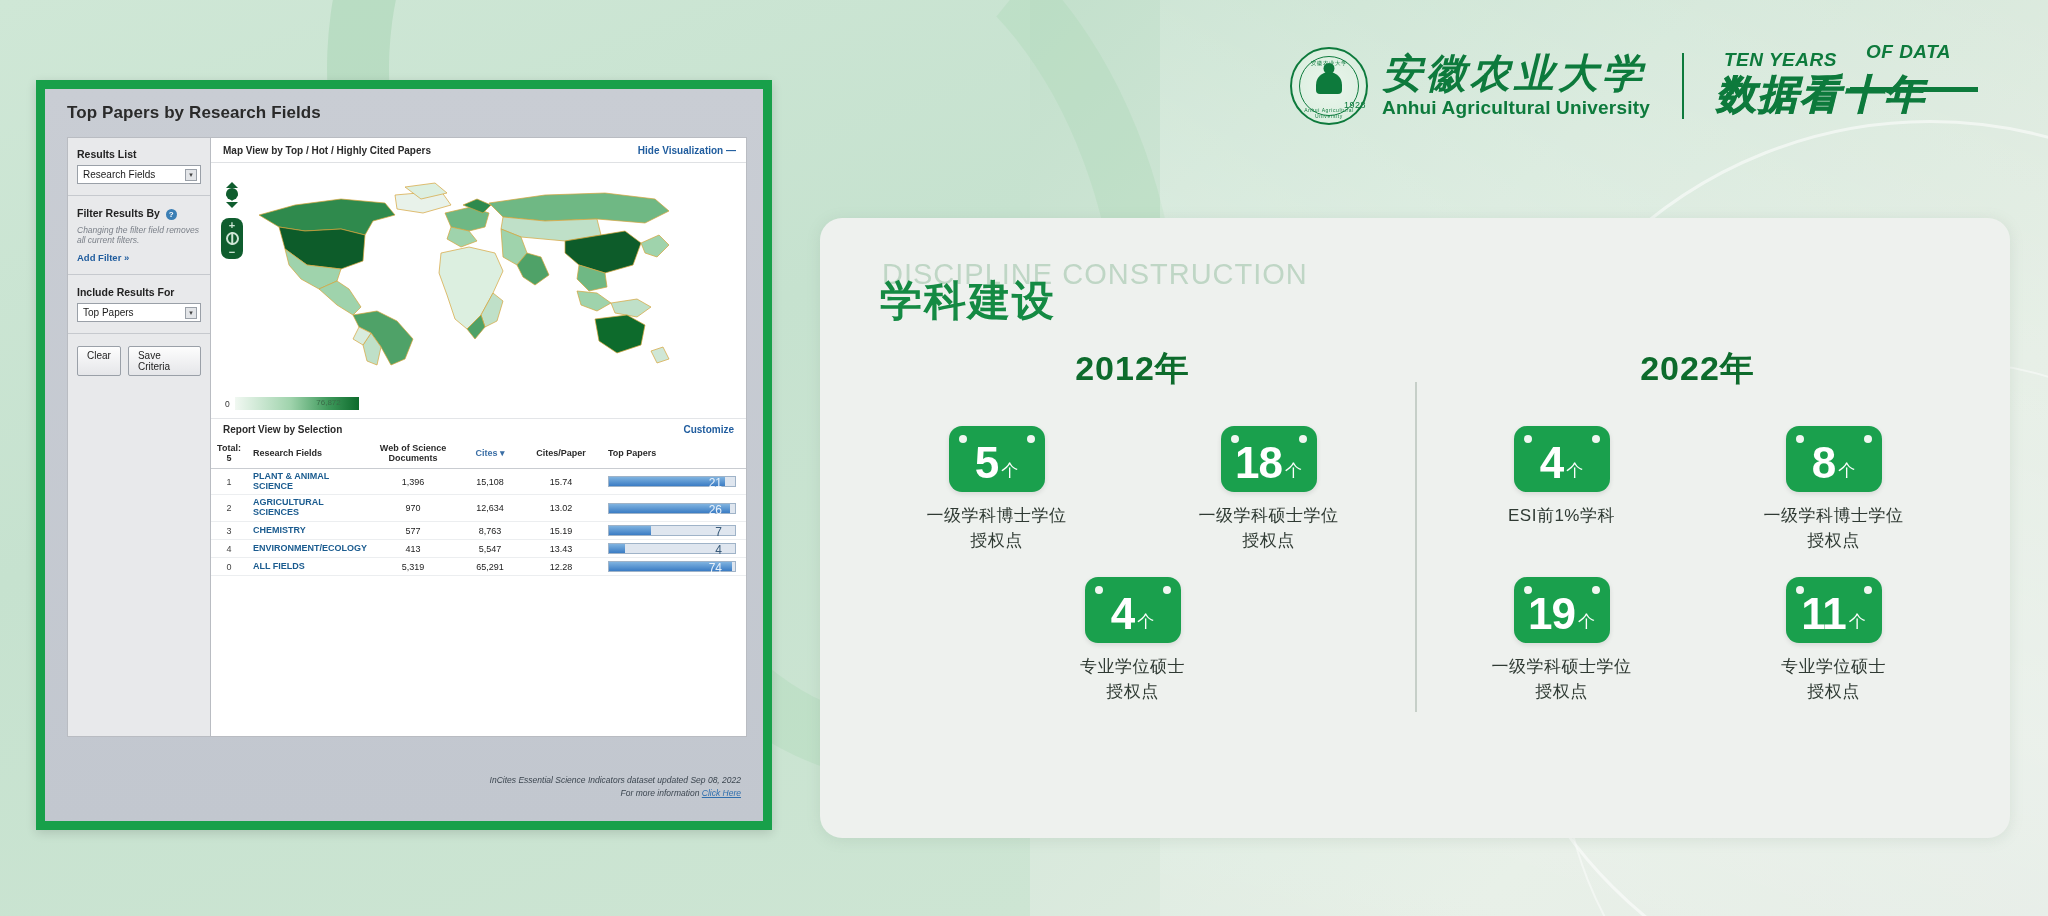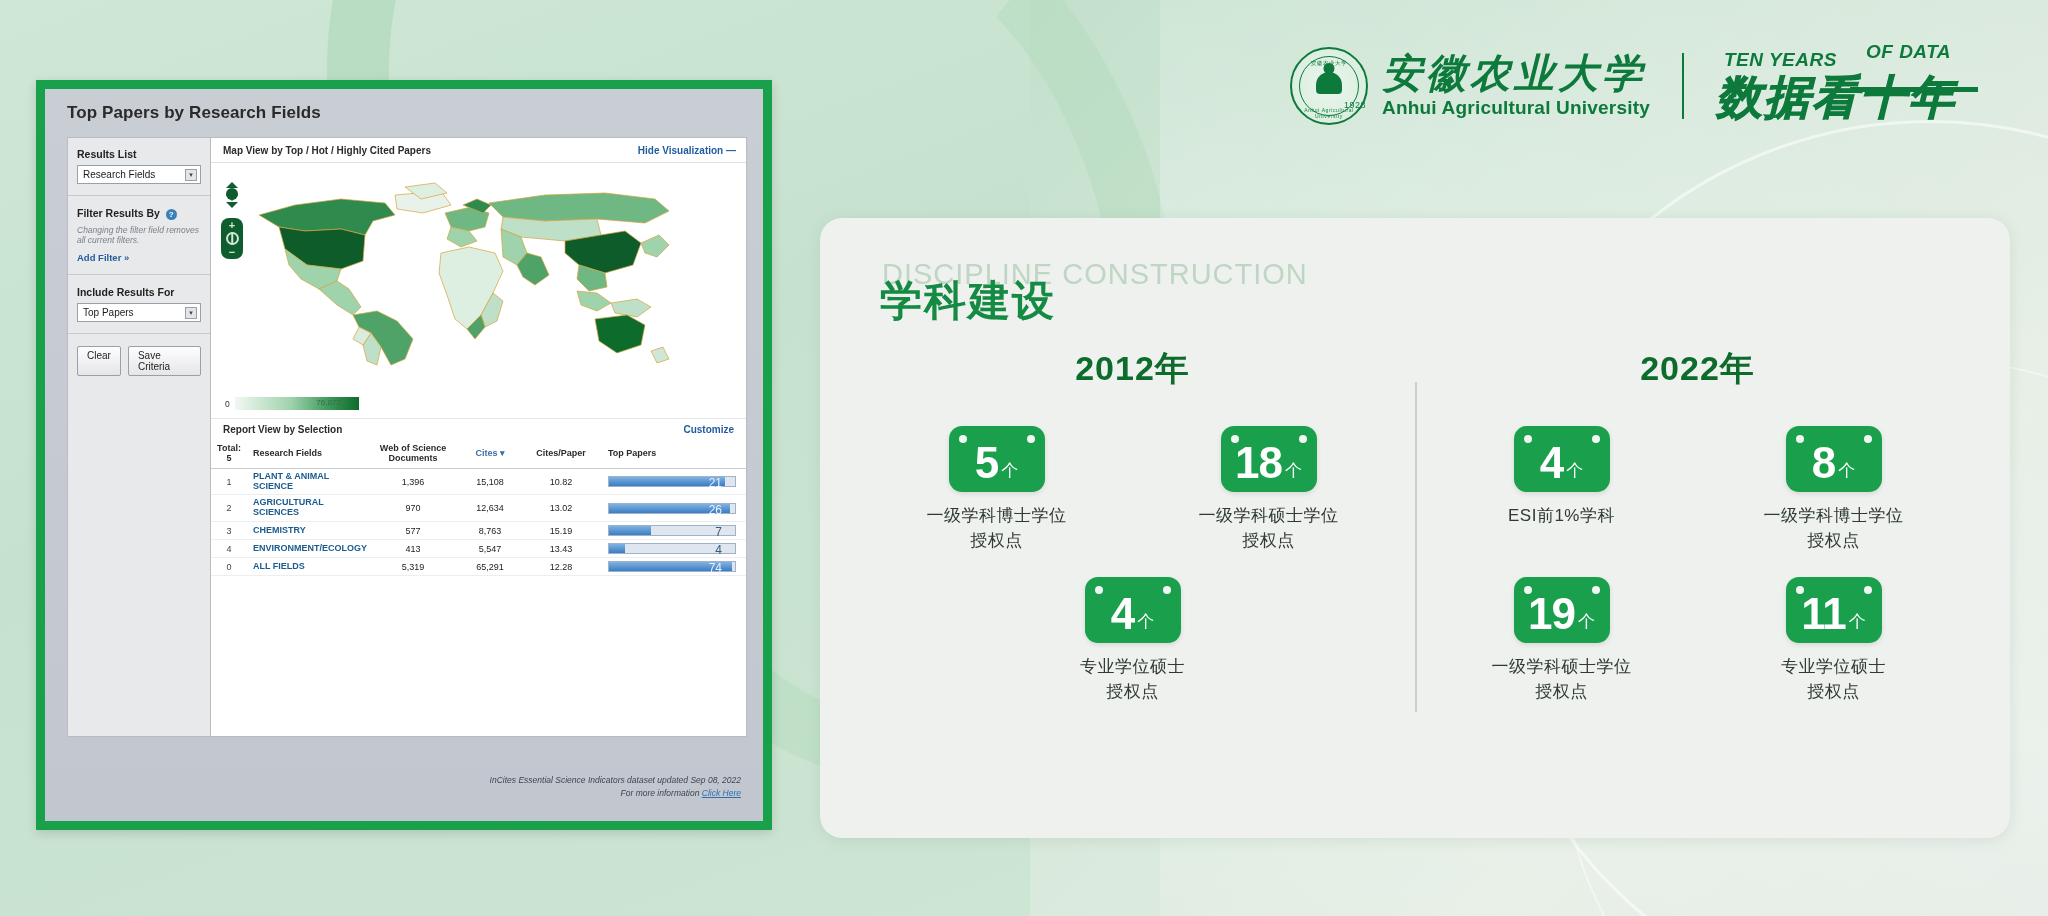--- a/index.html
+++ b/index.html
@@ -84,21 +84,21 @@
     letter-spacing: .5px;
   }
   #campaign-en-2 {
     position: absolute; left: 150px; top: -2px;
     font-size: 19px; font-weight: bold; font-style: italic; color: #0d7a3c;
     letter-spacing: .5px;
   }
   #campaign-cn {
     position: absolute; left: 0px; top: 24px;
     font-family: "Liberation Serif", serif;
-    font-size: 46px; font-weight: bold; font-style: italic; color: #0d7a3c;
+    font-size: 40px; font-weight: bold; font-style: italic; color: #0d7a3c;
     letter-spacing: 2px;
     -webkit-text-stroke: 1px #0d7a3c;
   }
   #campaign-rule {
     position: absolute; left: 134px; top: 44px; width: 128px; height: 5px; background: #0d7a3c;
   }
 
   
   #screenshot-frame {
     position: absolute; left: 36px; top: 80px; width: 736px; height: 750px;
@@ -452,21 +452,21 @@
               <th class="c-cpp">Cites/Paper</th>
               <th class="c-top">Top Papers</th>
             </tr>
           </thead>
           <tbody id="table-body">
               <tr>
                 <td class="rank">1</td>
                 <td class="field">PLANT &amp; ANIMAL SCIENCE</td>
                 <td class="num">1,396</td>
                 <td class="num">15,108</td>
-                <td class="num">10.82</td>
+                <td class="num">15.74</td>
                 <td class="bar-cell">
                   <div class="bar-track">
                     <div class="bar-fill" style="width: 92%;"></div>
                     <span class="bar-value">21</span>
                   </div>
                 </td>
               </tr>
               <tr>
                 <td class="rank">2</td>
                 <td class="field">AGRICULTURAL SCIENCES</td>

